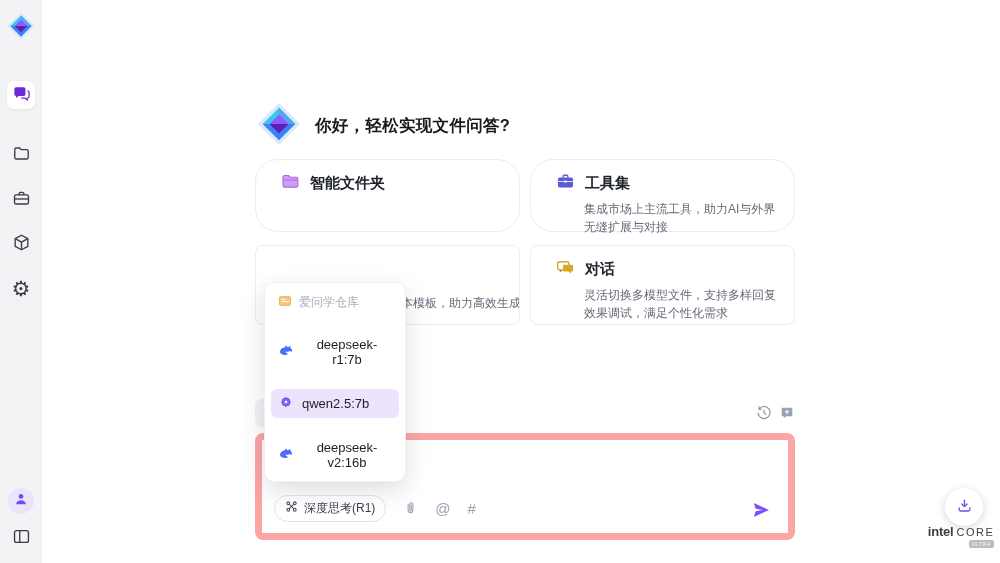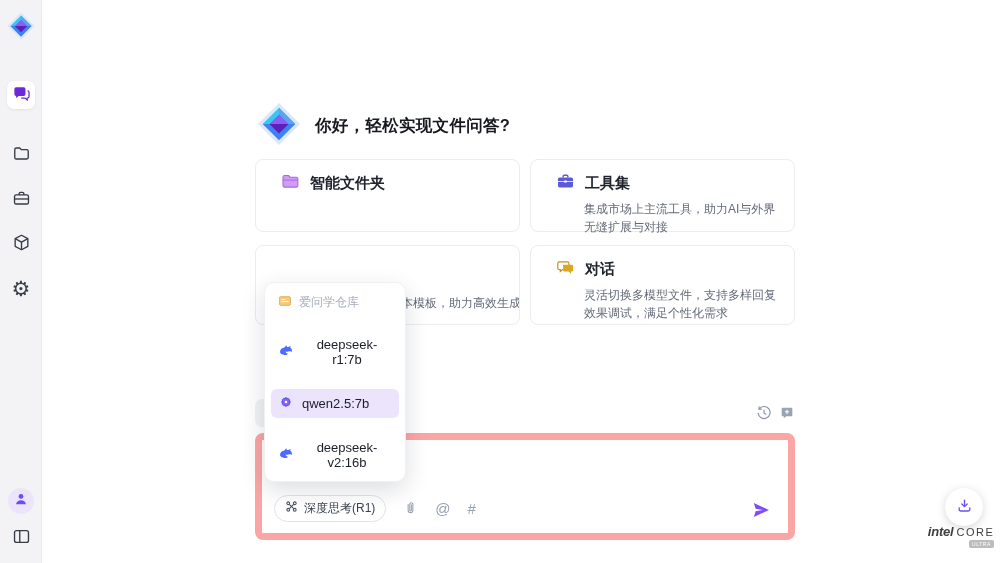--- a/index.html
+++ b/index.html
@@ -19,21 +19,21 @@
 
   
   .greeting { position:absolute; left:256px; top:101px; display:flex; align-items:center; gap:13px; }
   .greeting-title { font-size:16.5px; font-weight:700; color:#17191f; letter-spacing:.3px; }
 
   
   .cards { position:absolute; left:255px; top:159px; width:540px;
            display:grid; grid-template-columns:265px 265px; column-gap:10px; row-gap:13px; }
   .card { background:#fff; border:1px solid #ececf1; border-radius:8px;
           padding:12px 16px 12px 25px; cursor:pointer; }
-  .card.r1 { height:73px; }
+  .card.r1 { height:73px;border-radius:23px; }
   .card.r2 { height:80px; position:relative; overflow:hidden; }
   .card-head { display:flex; align-items:center; gap:10px; }
   .card-title { font-size:15px; font-weight:700; color:#20242c; }
   .card-desc { margin:5px 0 0 28px; font-size:12px; line-height:1.5; color:#646b78; }
   .card-frag { position:absolute; left:145px; top:49px; font-size:12px; color:#646b78; white-space:nowrap; }
 
   
   .dropdown { position:absolute; left:264px; top:282px; width:142px; z-index:30;
               background:#fff; border:1px solid #f1f1f4; border-radius:10px; padding:6px;
               box-shadow:0 8px 24px rgba(15,23,42,.14);text-align:center; }
@@ -61,21 +61,21 @@
                 padding:4px 10px; font-size:12px; color:#3c4350; background:#fff; cursor:pointer; white-space:nowrap; }
   .tool-glyph { font-size:15px; color:#9aa3b2; cursor:pointer; line-height:1; }
   .send-btn { position:absolute; right:17px; bottom:13px; cursor:pointer; line-height:0; }
 
   
   .fab { position:absolute; left:945px; top:488px; width:38px; height:38px; border-radius:50%;
          background:#fff; box-shadow:0 2px 10px rgba(0,0,0,.16);
          display:flex; align-items:center; justify-content:center; cursor:pointer; }
   .intel { position:absolute; left:924px; top:524px; width:74px; color:#3f3f3f; }
   .intel-line { display:flex; align-items:baseline; justify-content:center; gap:3px; }
-  .intel-name { font-size:13px; font-weight:600; letter-spacing:-.2px;font-style:italic; }
+  .intel-name { font-size:13px; font-weight:600; letter-spacing:-.2px; }
   .intel-core { font-size:11px; letter-spacing:1.5px; text-transform:uppercase; font-weight:400; }
   .intel-badge { display:block; margin:1px 4px 0 auto; width:fit-content; font-size:5px; letter-spacing:.6px;
                  text-transform:uppercase; color:#fff; background:#bcbcbc; border-radius:2px; padding:1px 3px; }
 </style>
 </head>
 <body>
 
 <div class="page">
 
   <div class="sidebar">

